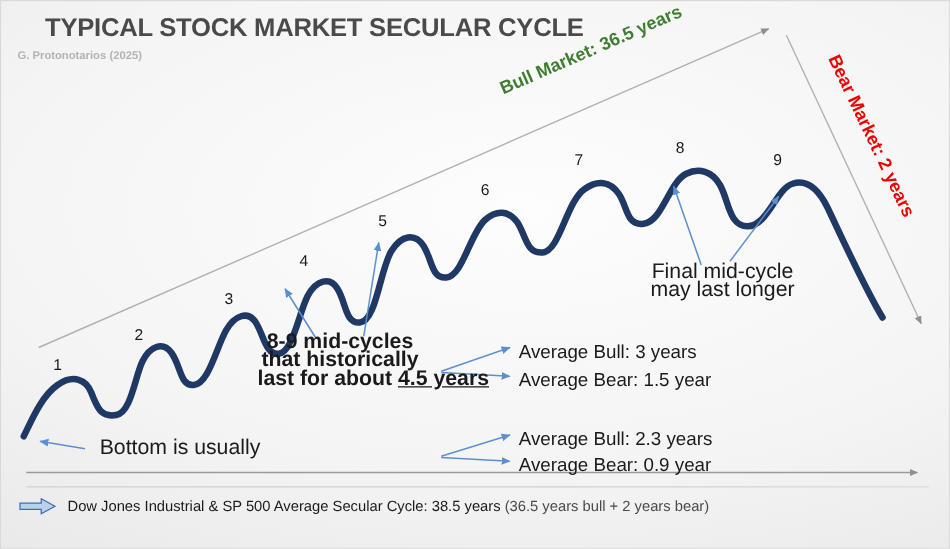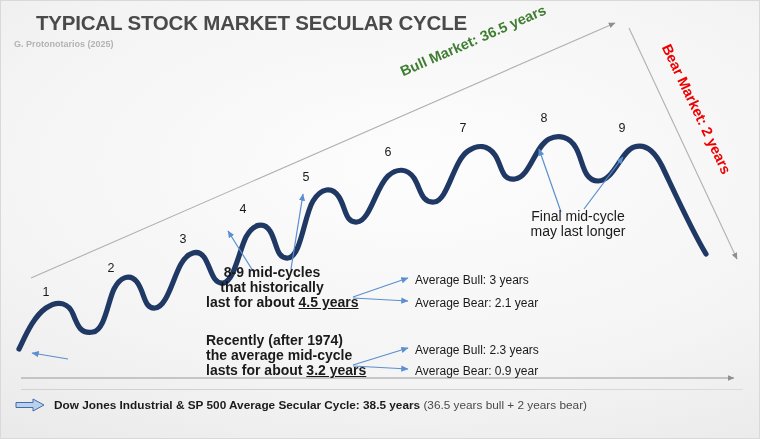--- a/index.html
+++ b/index.html
@@ -36,30 +36,30 @@
   #canvas { position:absolute; left:0; top:0; width:760px; height:439px; }
   
   .peaknum {
     position:absolute;
     font-size:12.5px; color:#1a1a1a;
     text-align:center; width:24px;
     white-space:nowrap;
   }
   .annot {
     position:absolute;
-    font-size:14px; color:#1a1a1a;
+    font-size:17px; color:#1a1a1a;
     line-height:15px;
     white-space:nowrap;
   }
   .annot.ctr { text-align:center; }
   .annot.rt  { text-align:right;font-weight:bold; }
   .annot u { text-decoration:underline; text-underline-offset:1px; }
   .smallnote {
     position:absolute;
-    font-size:12px; color:#1a1a1a;
+    font-size:15px; color:#1a1a1a;
     white-space:nowrap;
   }
   .rotlabel {
     position:absolute;
     font-weight:bold;
     white-space:nowrap;
     transform-origin:0 50%;
   }
   #bull-label { font-size:14.5px; color:#3f7d31; }
   #bear-label { font-size:14.5px; color:#ef0000; }
@@ -74,21 +74,21 @@
     background:linear-gradient(to right,#d2d2d2,#cfcfcf 60%,#dcdcdc);
   }
   .legrow {
     position:absolute; left:14px;
     display:flex; align-items:center; gap:9px;
     white-space:nowrap;
   }
   .legrow.r0 { top:9px; }
   .legrow.r1 { top:30px; }
   .legtext { font-size:11.8px; color:#1b1b1b; }
-  .legtext b { font-weight:bold; }
+  .legtext b { font-weight:normal; }
   .legtext .paren { color:#4a4a4a; font-weight:normal; }
   .arrowicon { flex:0 0 auto; display:block; }
 </style>
 </head>
 <body>
 
 <div id="slide">
 
   <div id="title">TYPICAL STOCK MARKET SECULAR CYCLE</div>
   <div id="byline">G. Protonotarios (2025)</div>
@@ -160,36 +160,32 @@
   <div class="peaknum" style="left:293px; top:169px;">5</div>
   <div class="peaknum" style="left:375px; top:144px;">6</div>
   <div class="peaknum" style="left:450px; top:120px;">7</div>
   <div class="peaknum" style="left:531px; top:110px;">8</div>
   <div class="peaknum" style="left:609px; top:120px;">9</div>
 
   <div id="bull-label" class="rotlabel" style="left:400px; top:63px; transform:rotate(-23.6deg);">Bull Market: 36.5 years</div>
   <div id="bear-label" class="rotlabel" style="left:665px; top:36px; transform:rotate(64.5deg);">Bear Market: 2 years</div>
 
   <div class="annot ctr" style="left:78px; top:349px; width:130px;">
+    <div>Bottom is usually</div>
   </div>
 
   <div class="annot rt" style="left:205px; top:264px; width:140px;">
     <div style="text-align:center; padding-right:8px;">8-9 mid-cycles</div>
     <div style="text-align:center; padding-right:8px;">that historically</div>
     <div><span>last for about </span><u>4.5 years</u></div>
   </div>
 
-  <div class="annot rt" style="left:205px; top:332px; width:140px;">
-    <div style="text-align:center; padding-right:8px;">Recently (after 1974)</div>
-    <div style="text-align:center; padding-right:8px;">the average mid-cycle</div>
-    <div><span>lasts for about </span><u>3.2 years</u></div>
-  </div>
 
   <div class="smallnote" style="left:414px; top:272px;">Average Bull: 3 years</div>
-  <div class="smallnote" style="left:414px; top:295px;">Average Bear: 2.1 year</div>
+  <div class="smallnote" style="left:414px; top:295px;">Average Bear: 1.5 year</div>
 
   <div class="smallnote" style="left:414px; top:342px;">Average Bull: 2.3 years</div>
   <div class="smallnote" style="left:414px; top:363px;">Average Bear: 0.9 year</div>
 
   <div class="annot ctr" style="left:508px; top:208px; width:138px;">
     <div>Final mid-cycle</div>
     <div>may last longer</div>
   </div>
 
   <div id="legend">

